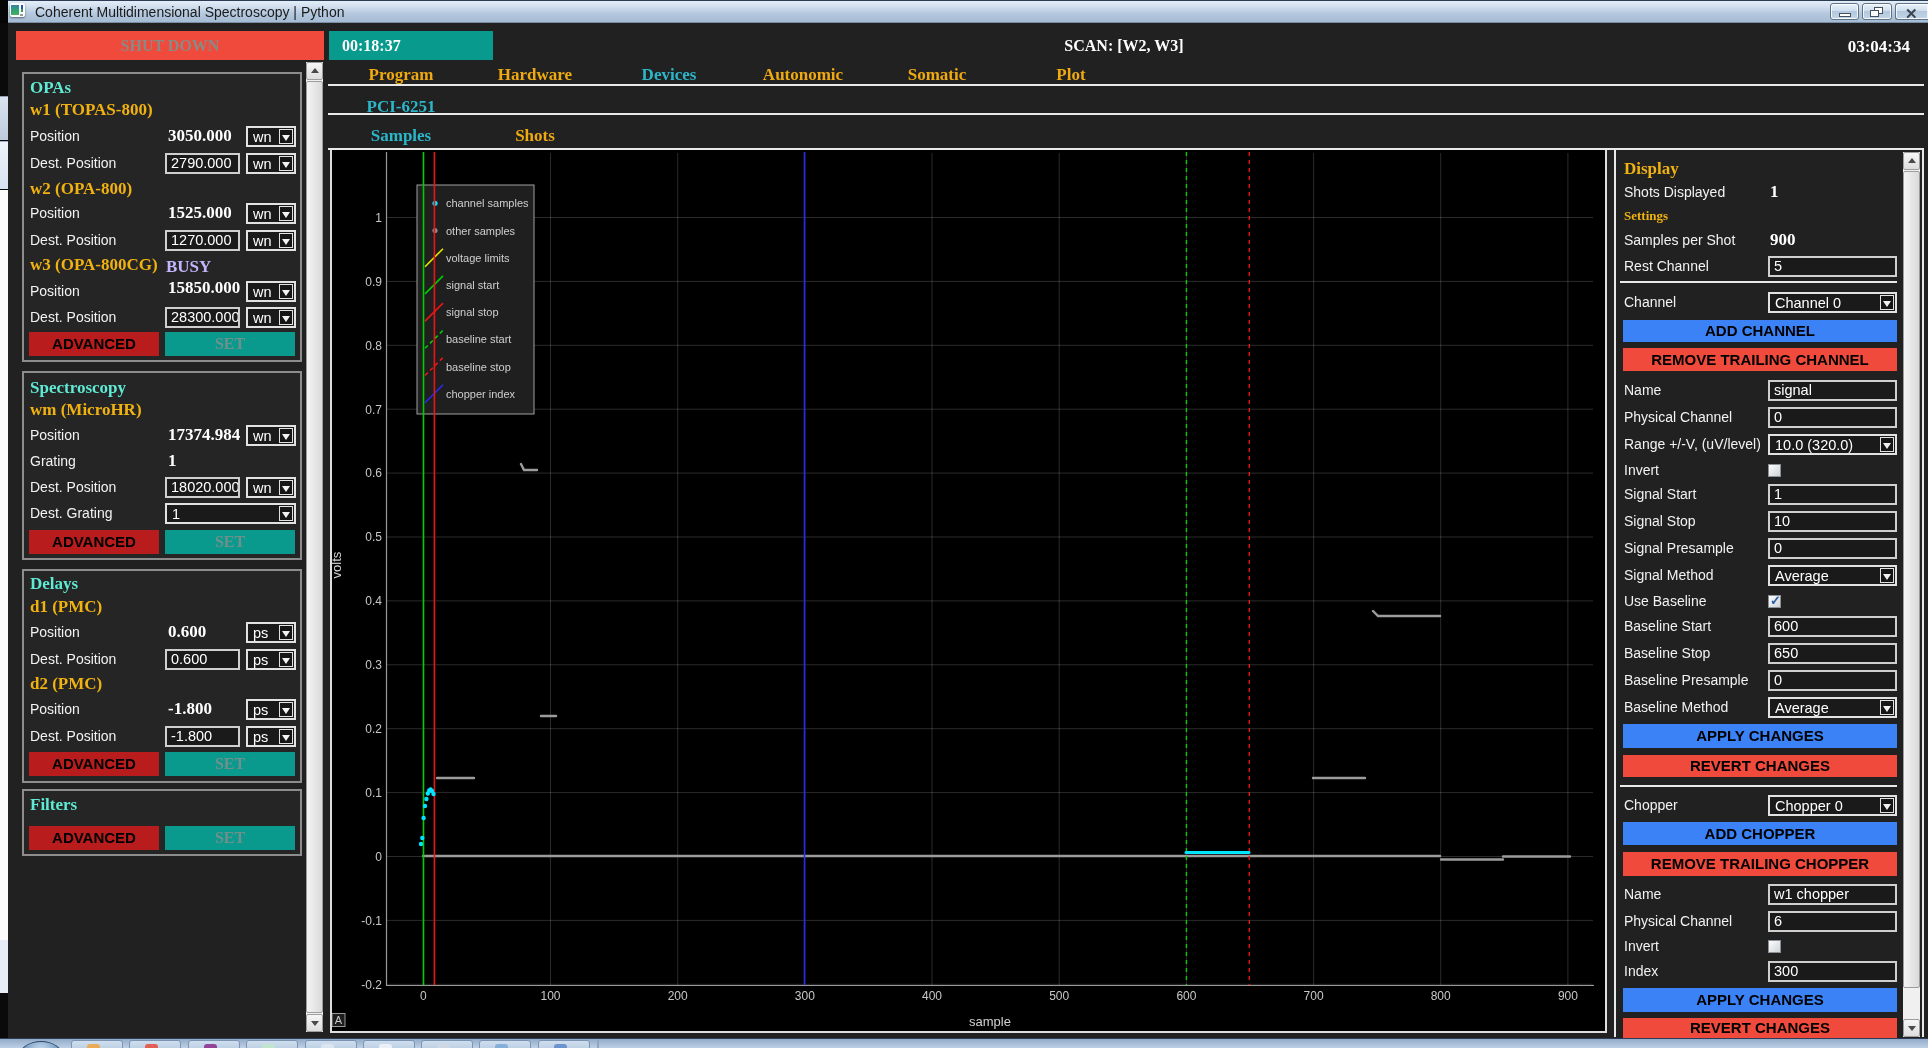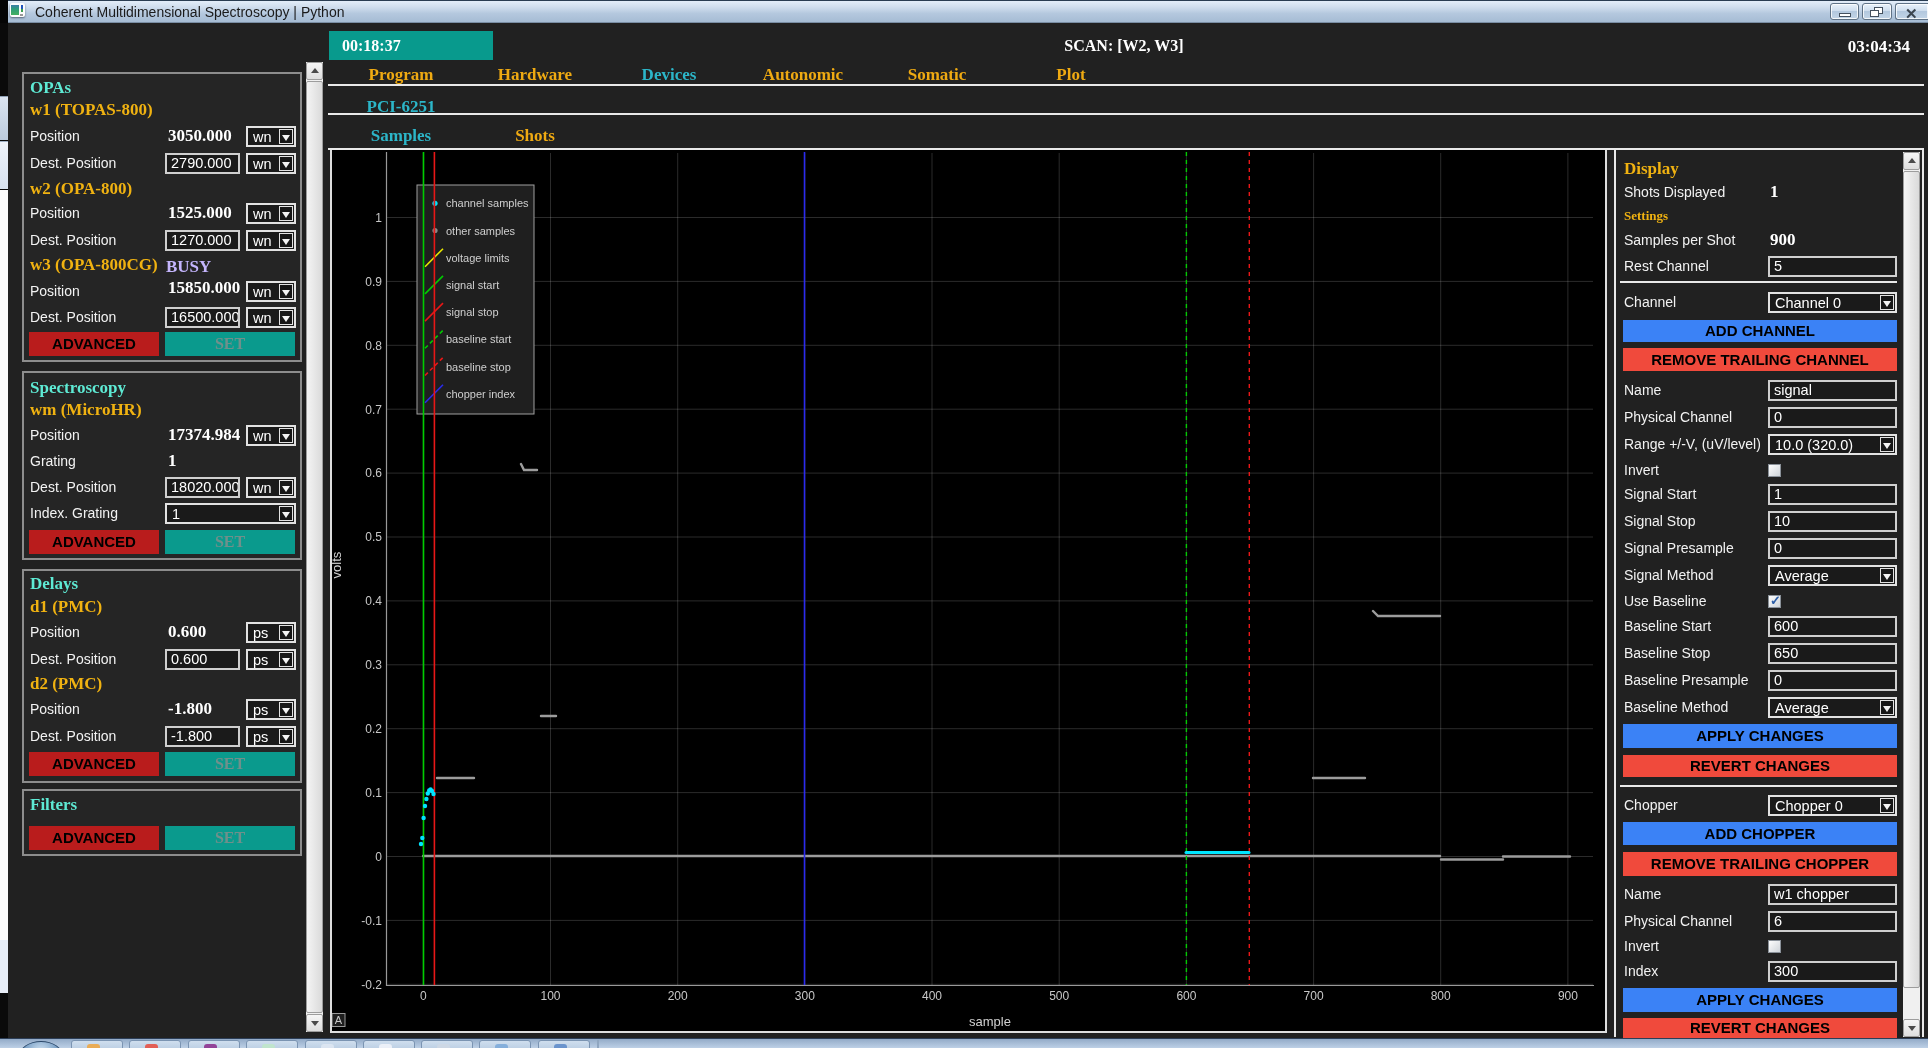--- a/index.html
+++ b/index.html
@@ -89,20 +89,21 @@
   <div class="abs" style="left:8px;top:9px;width:12px;height:4px;background:#fff;border:1px solid #44505e;"></div>
 </div>
 <div class="abs capbtn" style="left:1862px;width:30px;">
   <div class="abs" style="left:11px;top:3px;width:9px;height:7px;background:#fff;border:1px solid #44505e;"></div>
   <div class="abs" style="left:7px;top:6px;width:9px;height:7px;background:#fff;border:1px solid #44505e;"></div>
 </div>
 <div class="abs capbtn" style="left:1895px;width:33px;border-right:none;border-radius:3px 0 0 3px;">
   <div class="abs" style="left:9px;top:1px;width:15px;height:15px;color:#3c4650;font-weight:bold;font-size:15px;">✕</div>
 </div>
 
+<div class="abs" id="shutdown">SHUT DOWN</div>
 <div class="abs" id="timer">00:18:37</div>
 <div class="abs" id="scan">SCAN: [W2, W3]</div>
 <div class="abs" id="clock">03:04:34</div>
 
 <div class="abs tab" style="left:334px;">Program</div>
 <div class="abs tab" style="left:468px;">Hardware</div>
 <div class="abs tab sel" style="left:602px;">Devices</div>
 <div class="abs tab" style="left:736px;">Autonomic</div>
 <div class="abs tab" style="left:870px;">Somatic</div>
 <div class="abs tab" style="left:1004px;">Plot</div>
@@ -145,21 +146,21 @@
     </div>
 <div class="abs dname" style="left:30px;top:257px;">w3 (OPA-800CG)</div>
 <div class="abs" style="left:166px;top:257px;color:#c4b5fd;font-weight:bold;font-size:17px;font-family:'Liberation Serif', serif;">BUSY</div>
 <div class="abs lbl" style="left:30px;top:283px;">Position</div>
 <div class="abs val" style="left:168px;top:280px;width:72px;">15850.000</div>
 <div class="abs combo" style="left:246px;top:281px;width:50px;height:21px;">
       <span class="ct" style="top:1px;">wn</span>
       <span class="cbtn" style="bottom:1px;"></span>
     </div>
 <div class="abs lbl" style="left:30px;top:309px;">Dest. Position</div>
-<div class="abs inp" style="left:165px;top:307px;width:75px;height:21px;">16500.000</div>
+<div class="abs inp" style="left:165px;top:307px;width:75px;height:21px;">28300.000</div>
 <div class="abs combo" style="left:246px;top:307px;width:50px;height:21px;">
       <span class="ct" style="top:1px;">wn</span>
       <span class="cbtn" style="bottom:1px;"></span>
     </div>
 <div class="abs btn adv" style="left:29px;top:332px;width:130px;height:24px;line-height:24px;">ADVANCED</div>
 <div class="abs btn set" style="left:165px;top:332px;width:130px;height:24px;line-height:24px;">SET</div>
 <div class="abs ghead" style="left:30px;top:380px;">Spectroscopy</div>
 <div class="abs dname" style="left:30px;top:402px;">wm (MicroHR)</div>
 <div class="abs lbl" style="left:30px;top:427px;">Position</div>
 <div class="abs val" style="left:168px;top:427px;width:72px;">17374.984</div>
@@ -168,21 +169,21 @@
       <span class="cbtn" style="bottom:1px;"></span>
     </div>
 <div class="abs lbl" style="left:30px;top:453px;">Grating</div>
 <div class="abs val" style="left:168px;top:453px;width:72px;">1</div>
 <div class="abs lbl" style="left:30px;top:479px;">Dest. Position</div>
 <div class="abs inp" style="left:165px;top:477px;width:75px;height:21px;">18020.000</div>
 <div class="abs combo" style="left:246px;top:477px;width:50px;height:21px;">
       <span class="ct" style="top:1px;">wn</span>
       <span class="cbtn" style="bottom:1px;"></span>
     </div>
-<div class="abs lbl" style="left:30px;top:505px;">Index. Grating</div>
+<div class="abs lbl" style="left:30px;top:505px;">Dest. Grating</div>
 <div class="abs combo" style="left:165px;top:503px;width:131px;height:21px;">
       <span class="ct" style="top:1px;">1</span>
       <span class="cbtn" style="bottom:1px;"></span>
     </div>
 <div class="abs btn adv" style="left:29px;top:530px;width:130px;height:24px;line-height:24px;">ADVANCED</div>
 <div class="abs btn set" style="left:165px;top:530px;width:130px;height:24px;line-height:24px;">SET</div>
 <div class="abs ghead" style="left:30px;top:576px;">Delays</div>
 <div class="abs dname" style="left:30px;top:599px;">d1 (PMC)</div>
 <div class="abs lbl" style="left:30px;top:624px;">Position</div>
 <div class="abs val" style="left:168px;top:624px;width:72px;">0.600</div>

